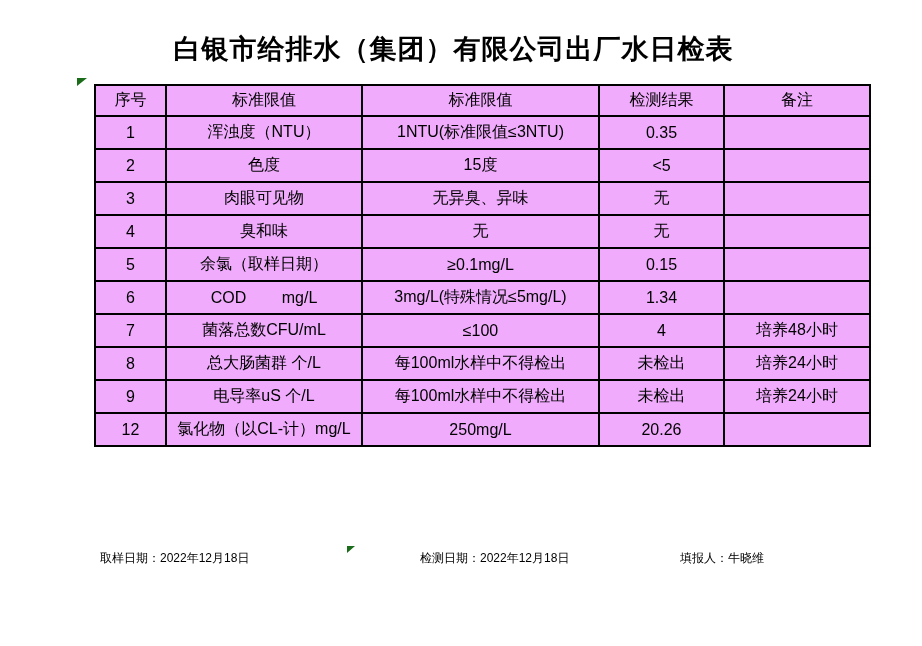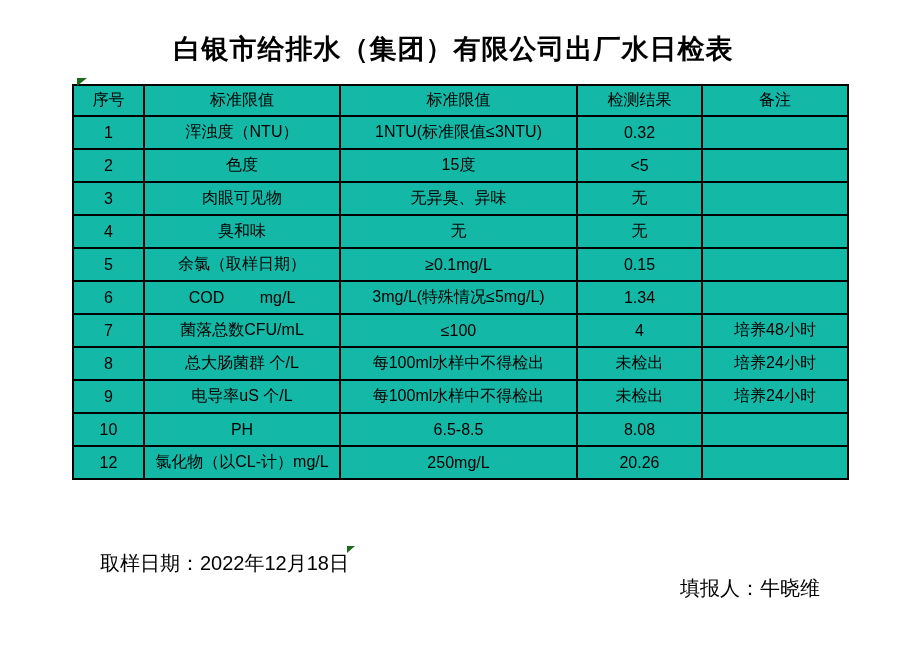--- a/index.html
+++ b/index.html
@@ -18,50 +18,50 @@
     left: 0;
     width: 100%;
     text-align: center;
     font-size: 27px;
     font-weight: 700;
     letter-spacing: 1px;
     font-family: "Liberation Serif", serif;
   }
   table.grid {
     position: absolute;
-    left: 72px;
+    left: 94px;
     top: 84px;
     border-collapse: collapse;
     table-layout: fixed;
-    background: #14b8a6;
+    background: #f0abfc;
   }
   .grid th, .grid td {
     border: 2px solid #000000;
     text-align: center;
     vertical-align: middle;
     font-size: 16px;
     font-weight: 400;
     padding: 0;
     white-space: pre;
     overflow: hidden;
   }
   .grid thead tr { height: 31px; }
   .grid tbody tr { height: 33px; }
   .footer {
     position: absolute;
     top: 550px;
     left: 0;
     width: 100%;
     height: 22px;
-    font-size: 20px;
+    font-size: 12px;
   }
   .footer span { position: absolute; white-space: pre; }
   .footer .f-sampling { left: 100px; }
   .footer .f-test     { left: 420px; }
-  .footer .f-reporter { left: 680px; margin-top: 25px; }
+  .footer .f-reporter { left: 680px; }
   .tri {
     position: absolute;
     width: 0;
     height: 0;
     border-style: solid;
     border-left: 0;
     border-bottom: 0;
   }
   .tri-top    { left: 77px;  top: 78px;  border-top-width: 8px; border-right: 10px solid transparent; }
   .tri-bottom { left: 347px; top: 546px; border-top-width: 7px; border-right: 8px solid transparent; }
@@ -88,21 +88,21 @@
         <th>标准限值</th>
         <th>检测结果</th>
         <th>备注</th>
       </tr>
     </thead>
     <tbody id="table-body">
         <tr>
           <td>1</td>
           <td>浑浊度（NTU）</td>
           <td>1NTU(标准限值≤3NTU)</td>
-          <td>0.32</td>
+          <td>0.35</td>
           <td></td>
         </tr>
         <tr>
           <td>2</td>
           <td>色度</td>
           <td>15度</td>
           <td>&lt;5</td>
           <td></td>
         </tr>
         <tr>
@@ -148,37 +148,31 @@
           <td>培养24小时</td>
         </tr>
         <tr>
           <td>9</td>
           <td>电导率uS 个/L</td>
           <td>每100ml水样中不得检出</td>
           <td>未检出</td>
           <td>培养24小时</td>
         </tr>
         <tr>
-          <td>10</td>
-          <td>PH</td>
-          <td>6.5-8.5</td>
-          <td>8.08</td>
-          <td></td>
-        </tr>
-        <tr>
           <td>12</td>
           <td>氯化物（以CL-计）mg/L</td>
           <td>250mg/L</td>
           <td>20.26</td>
           <td></td>
         </tr>
       </tbody>
   </table>
 
   <div class="footer">
     <span class="f-sampling">取样日期：2022年12月18日</span>
+    <span class="f-test">检测日期：2022年12月18日</span>
     <span class="f-reporter">填报人：牛晓维</span>
   </div>
 
   <div class="tri tri-top" style="border-top-color: rgb(26, 107, 26);"></div>
   <div class="tri tri-bottom" style="border-top-color: rgb(26, 107, 26);"></div>
 
 </div>
 
 </body></html>

